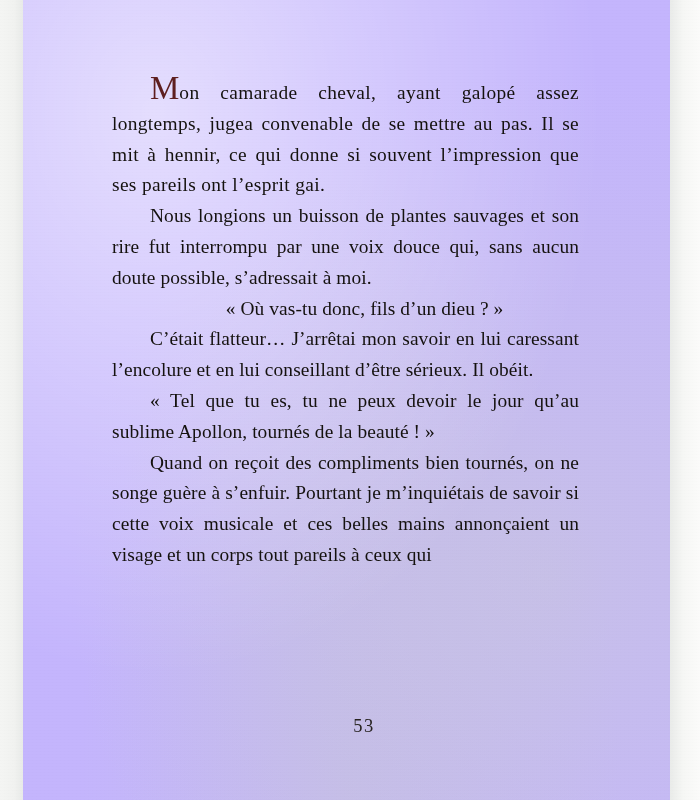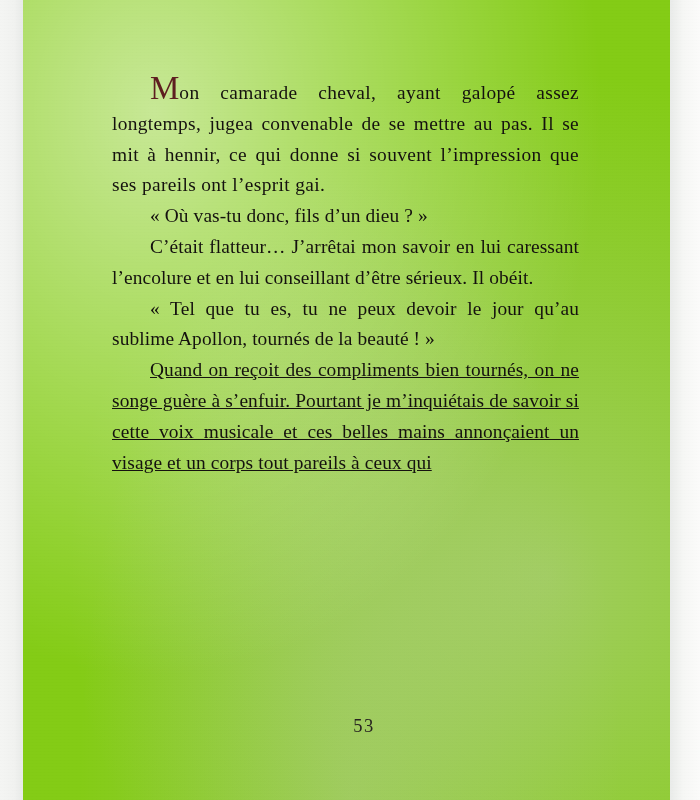--- a/index.html
+++ b/index.html
@@ -12,21 +12,21 @@
     background: #ffffff;
     font-family: "Liberation Serif", "DejaVu Serif", serif;
     overflow: hidden;
   }
 
   
   .scan {
     position: relative;
     width: 700px;
     height: 800px;
-    background: #84cc16;
+    background: #c4b5fd;
     overflow: hidden;
   }
   
   .scan::before {
     content: "";
     position: absolute;
     inset: 0;
     background:
       radial-gradient(ellipse at 22% 14%, rgba(255,255,255,.55), rgba(255,255,255,0) 58%),
       radial-gradient(ellipse at 78% 72%, rgba(203,207,203,.40), rgba(255,255,255,0) 62%),
@@ -63,25 +63,24 @@
     letter-spacing: .1px;
   }
 
   .para {
     margin: 0;
     text-indent: 38px;
     text-align: justify;
   }
   .para.last-full {
     text-align-last: left;
-    text-decoration: underline;
   }
   
   .para.short {
-    text-align: left;
+    text-align: center;
   }
 
   
   .dropcap {
     font-size: 33px;
     line-height: 0;
     color: #5e1f20;
     font-family: "Liberation Serif", "DejaVu Serif", serif;
     vertical-align: baseline;
     letter-spacing: 0;
@@ -120,20 +119,21 @@
 
 <div class="scan">
 
   <div class="edge-left"></div>
   <div class="edge-right"></div>
 
   <div class="textblock">
 
     <p class="para"><span class="dropcap">M</span><span class="opening-rest">on camarade cheval, ayant galopé assez longtemps, jugea convenable de se mettre au pas. Il se mit à hennir, ce qui donne si souvent l’impression que ses pareils ont l’esprit gai.</span></p>
 
+    <p class="para">Nous longions un buisson de plantes sauvages et son rire fut interrompu par une voix douce qui, sans aucun doute possible, s’adressait à moi.</p>
 
     <p class="para short">« Où vas-tu donc, fils d’un dieu ? »</p>
 
     <p class="para">C’était flatteur… J’arrêtai mon savoir en lui caressant l’encolure et en lui conseillant d’être sérieux. Il obéit.</p>
 
     <p class="para">« Tel que tu es, tu ne peux devoir le jour qu’au sublime Apollon, tournés de la beauté ! »</p>
 
 
 
     <p class="para last-full">Quand on reçoit des compliments bien tournés, on ne songe guère à s’enfuir. Pourtant je m’inquiétais de savoir si cette voix musicale et ces belles mains annonçaient un visage et un corps tout pareils à ceux qui</p>

